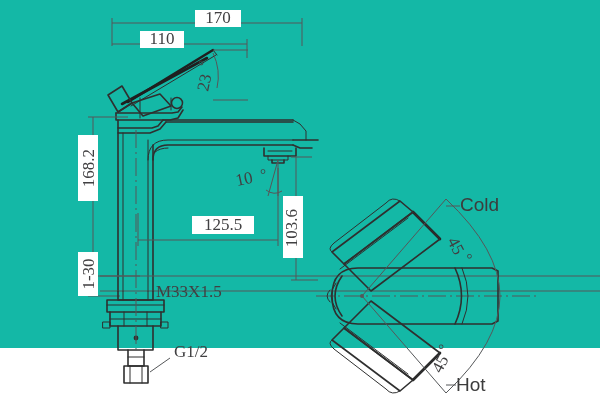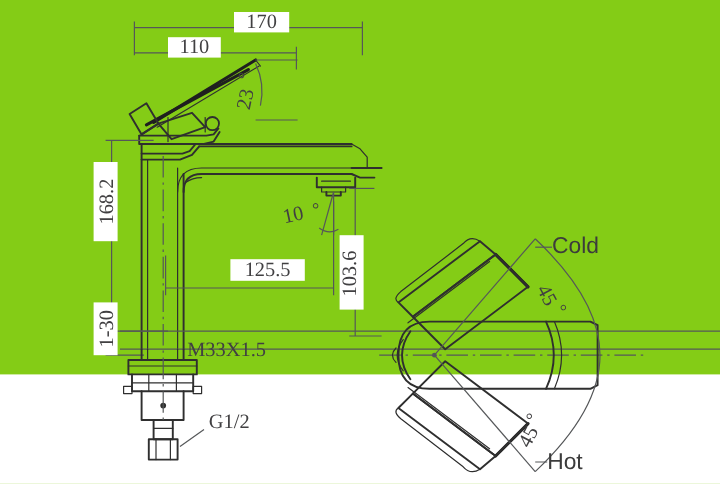--- a/index.html
+++ b/index.html
@@ -11,22 +11,22 @@
   body {
     width: 600px;
     height: 403px;
     overflow: hidden;
     font-family: "Liberation Sans", sans-serif;
     color: #3a3a3a;
   }
   #drawing-root {
     position: relative;
     width: 600px;
-    height: 312px;
-    background: #84cc16;
+    height: 348px;
+    background: #14b8a6;
   }
   svg#tech-drawing {
     display: block;
     width: 600px;
     height: 403px;
   }
   .dim-line {
     stroke: #555759;
     stroke-width: 1;
     fill: none;

